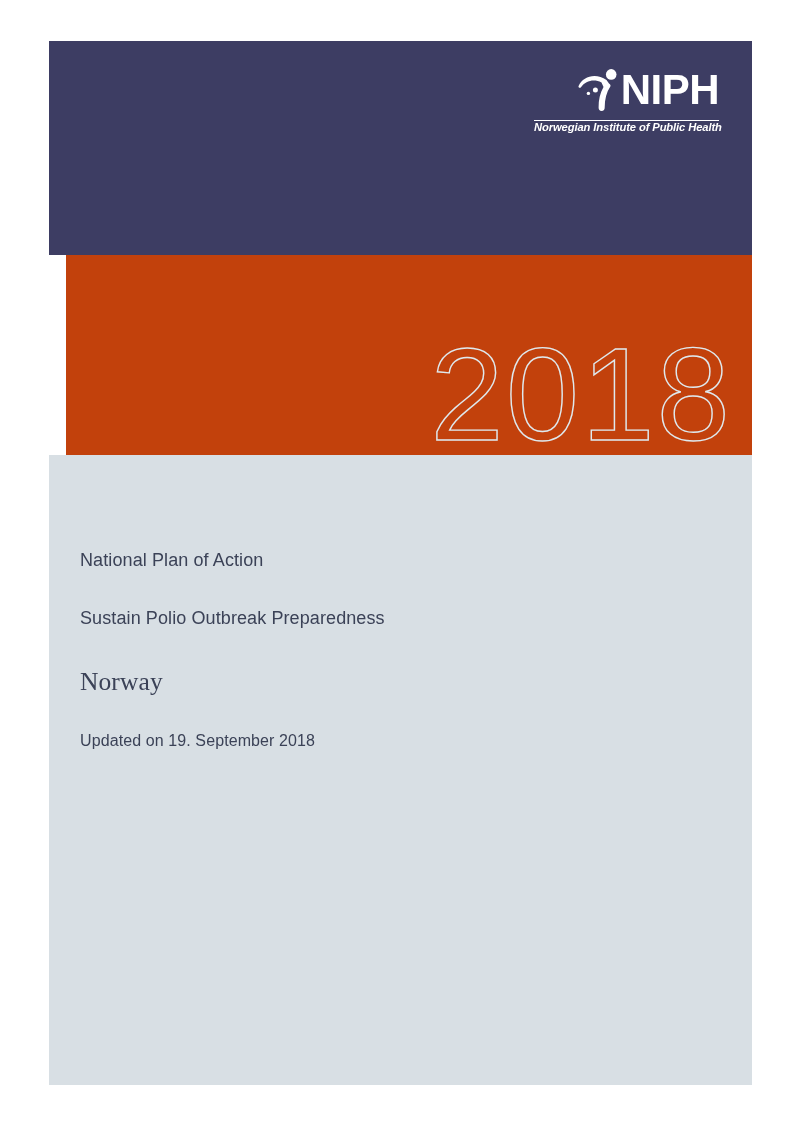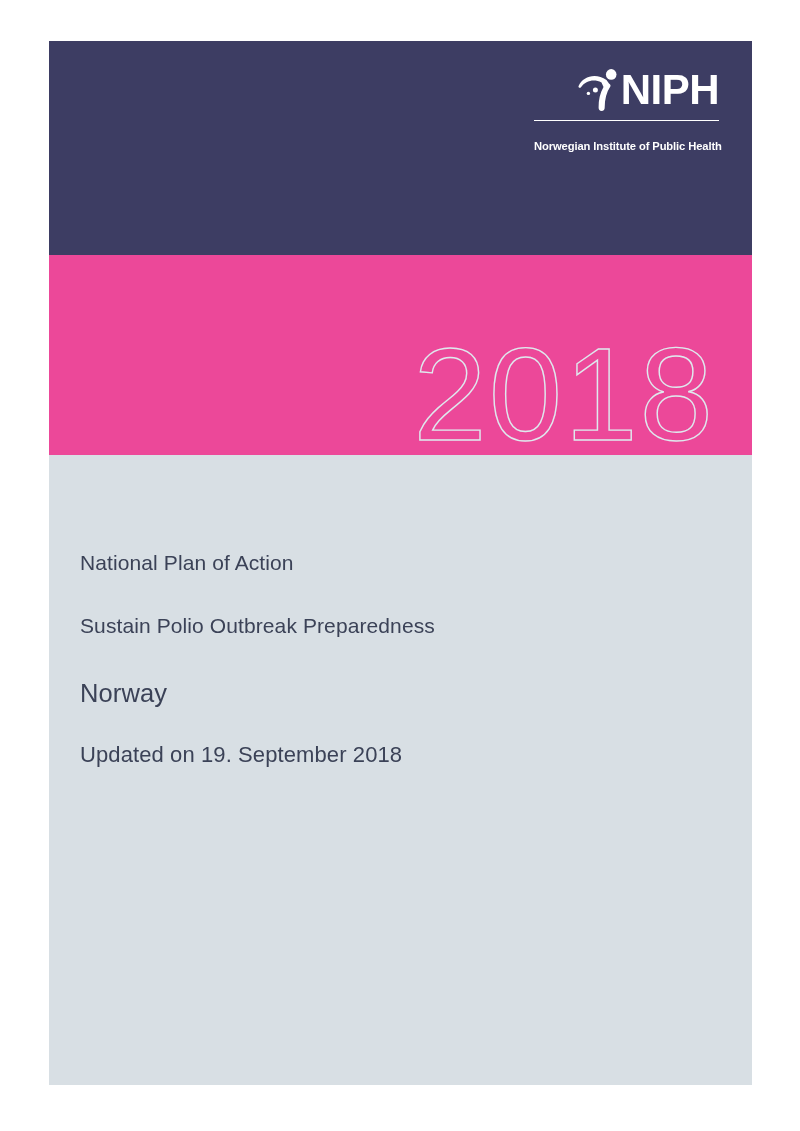--- a/index.html
+++ b/index.html
@@ -37,25 +37,25 @@
     left: 0;
     top: 0;
     width: 703px;
     height: 214px;
     background: #3d3d63;
   }
 
   
   .band-slate {
     position: absolute;
-    left: 0;
+    left: 17px;
     top: 214px;
     width: 703px;
     height: 200px;
-    background: #ec4899;
+    background: #c2410c;
   }
 
   
   .band-pale {
     position: absolute;
     left: 0;
     top: 414px;
     width: 703px;
     height: 630px;
     background: #d8dfe4;
@@ -94,23 +94,24 @@
     width: 185px;
     height: 1px;
     background: #ffffff;
     margin-top: 4px;
   }
   .logo-sub {
     color: #ffffff;
     font-size: 11.2px;
     font-weight: bold;
     letter-spacing: -0.1px;
-    margin-top: 19px;
+    margin-top: 0;
     white-space: nowrap;
     font-family: "Liberation Sans", sans-serif;
+    font-style: italic;
   }
 
   
   .year {
     position: absolute;
     right: 37px;
     top: 74px;
     font-size: 132px;
     line-height: 1;
     font-weight: 300;
@@ -141,38 +142,38 @@
     position: absolute;
     left: 31px;
     top: 90px;
     width: 620px;
   }
   .title-block {
     margin-bottom: 28px;
   }
   .title-line {
     color: #3b4257;
-    font-size: 21px;
+    font-size: 18px;
     font-weight: normal;
     line-height: 1.68;
     letter-spacing: 0.1px;
     font-family: "Liberation Sans", sans-serif;
   }
   .country {
     color: #3b4257;
     font-size: 25.5px;
     font-weight: normal;
     line-height: 1.68;
     letter-spacing: 0.1px;
     margin-bottom: 26px;
-    font-family: Liberation Sans, sans-serif;
+    font-family: Liberation Serif, serif;
   }
   .updated {
     color: #3b4257;
-    font-size: 22px;
+    font-size: 16px;
     font-weight: normal;
     line-height: 1.4;
     letter-spacing: 0.1px;
     font-family: "Liberation Sans", sans-serif;
   }
 </style>
 </head>
 <body>
 
 <div class="page">

